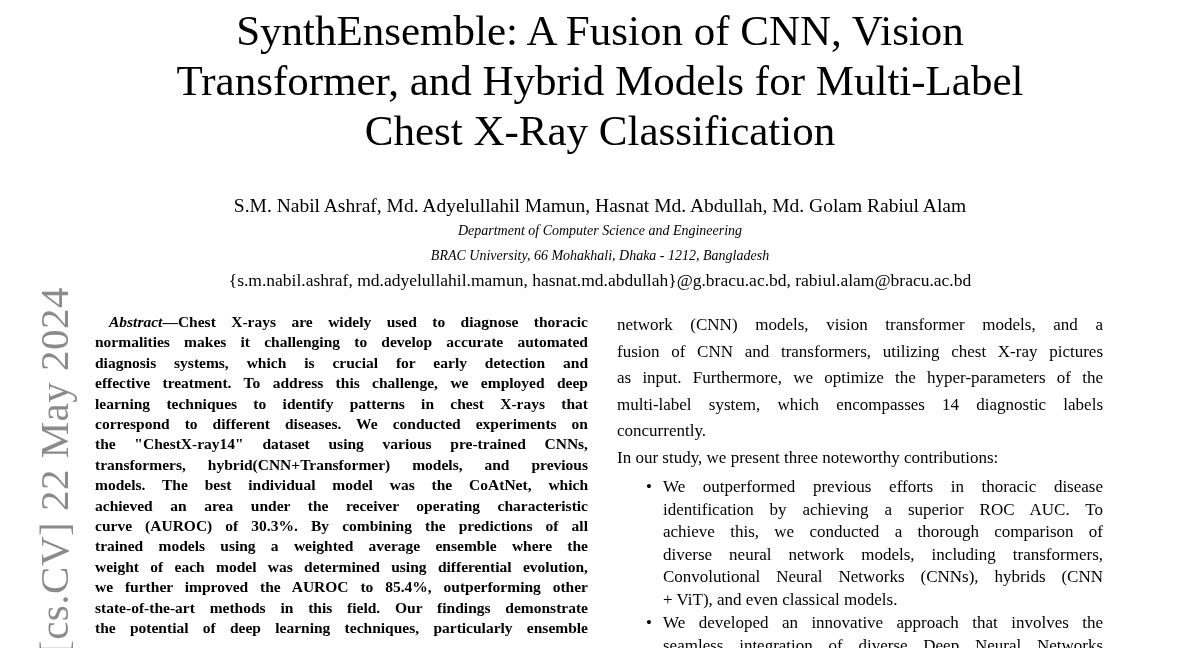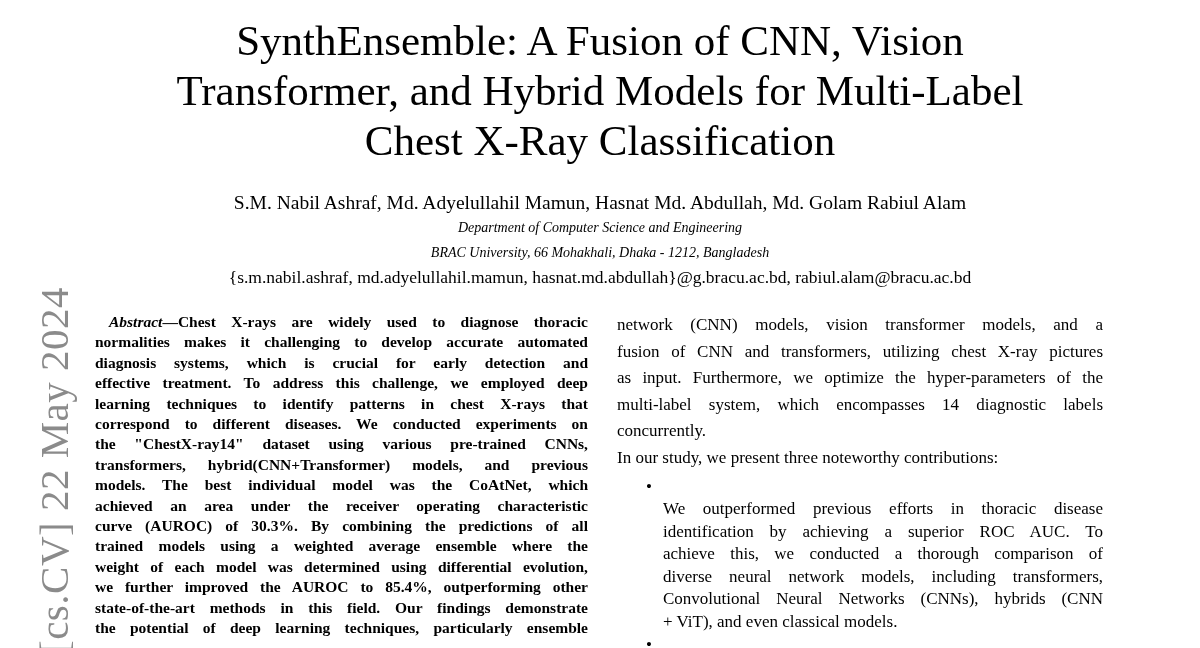--- a/index.html
+++ b/index.html
@@ -22,24 +22,24 @@
     transform-origin: 0 0;
     transform: rotate(-90deg);
     font-size: 41px;
     line-height: 48px;
     color: #8b8b8b;
     white-space: nowrap;
     letter-spacing: 0.5px;
   }
 
   
-  .header { padding-top: 16px; text-align: center; }
+  .header { padding-top: 6px; text-align: center; }
   .title { font-size: 43px; font-weight: normal; line-height: 50px; }
   .tline { display: block; }
-  .authors-block { margin-top: 24px; }
+  .authors-block { margin-top: 37px; }
   .authors-names { font-size: 19.5px; line-height: 25px; }
   .dept, .affil { font-size: 14px; line-height: 25px; font-style: italic; }
   .emails { font-size: 17.5px; line-height: 24px; }
 
   
   .columns {
     position: absolute;
     left: 95px;
     top: 312px;
     width: 1010px;
@@ -61,21 +61,21 @@
   .line { text-align: justify; text-align-last: justify; }
   .line.end { text-align-last: left; }
 
   .abstract .line.first { text-indent: 14px; }
   .abs-label { font-style: italic; }
 
   .bullet-list { margin-top: 5px; line-height: 22.5px; }
   .bullet-item { display: flex; }
   .bullet-item + .bullet-item { margin-top: 1px; }
   .bullet-marker { width: 46px; padding-left: 29px; flex: none; }
-  .bullet-lines { flex: 1; margin-top: 22px; }
+  .bullet-lines { flex: 1; }
 </style>
 </head>
 <body>
 
 <div class="page">
 
   <div class="arxiv-stamp">[cs.CV] 22 May 2024</div>
 
   <div class="header">
     <h1 class="title">
@@ -137,20 +137,21 @@
               <div class="line">identification by achieving a superior ROC AUC. To</div>
               <div class="line">achieve this, we conducted a thorough comparison of</div>
               <div class="line">diverse neural network models, including transformers,</div>
               <div class="line">Convolutional Neural Networks (CNNs), hybrids (CNN</div>
               <div class="line end">+ ViT), and even classical models.</div>
             </div>
         </div>
         <div class="bullet-item">
           <span class="bullet-marker">•</span>
           <div class="bullet-lines">
+              <div class="line">We developed an innovative approach that involves the</div>
               <div class="line">seamless integration of diverse Deep Neural Networks</div>
             </div>
         </div>
       </div>
     </div>
 
   </div>
 </div>
 
 </body></html>

